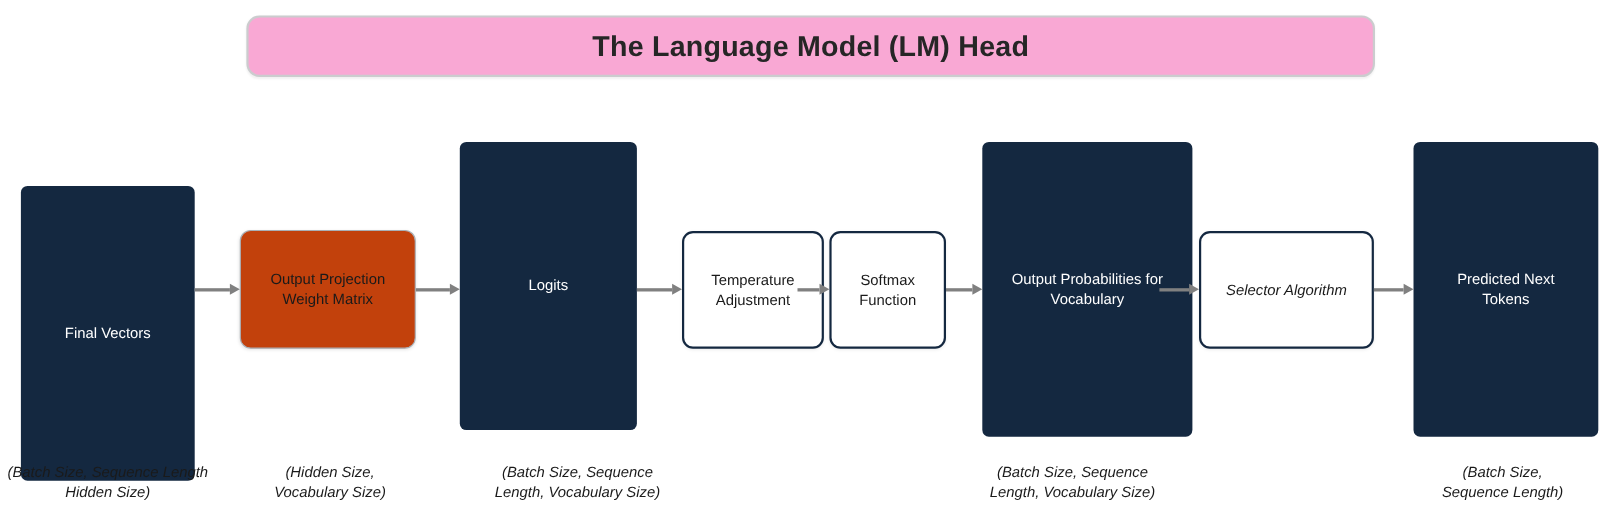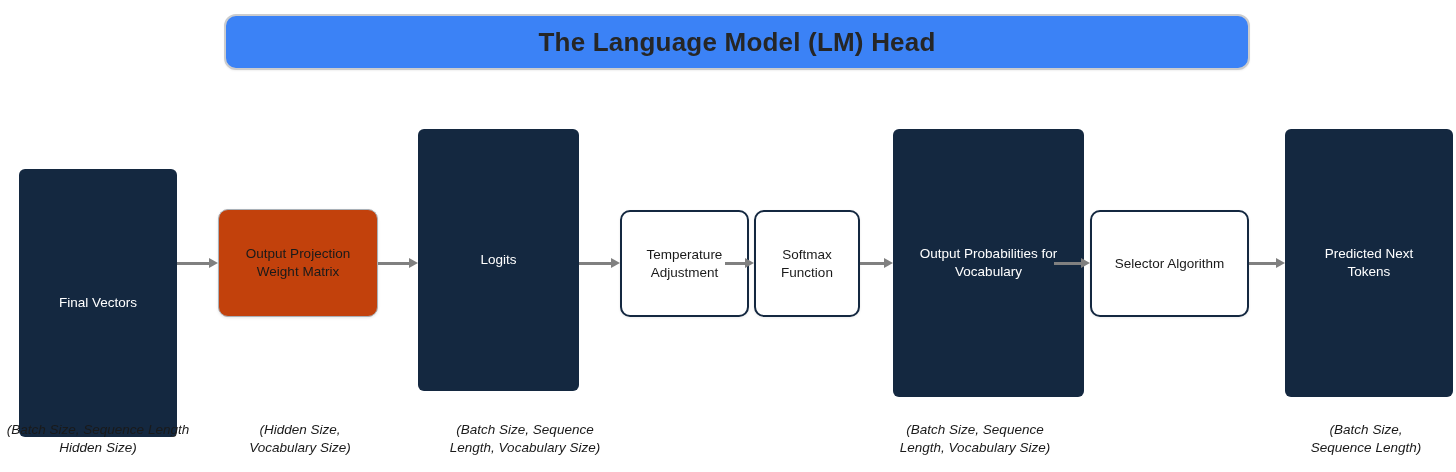--- a/index.html
+++ b/index.html
@@ -15,21 +15,21 @@
     background: #ffffff;
     overflow: hidden;
   }
   
   .title-box {
     position: absolute;
     left: 224px;
     top: 14px;
     width: 1022px;
     height: 52px;
-    background: #3b82f6;
+    background: #f9a8d4;
     border: 2px solid #cbccce;
     border-radius: 12px;
     box-shadow: 0 1px 2px rgba(0,0,0,0.06);
     display: flex;
     align-items: center;
     justify-content: center;
   }
   .title-text {
     font-size: 26px;
     font-weight: 700;
@@ -69,21 +69,21 @@
   }
   .node .node-label { padding: 4px 6px; }
 
   
   #node-0 { left: 19px;   top: 129px; width: 158px; height: 268px; margin-top: 40px; }
   #node-1 { left: 218px;  top: 209px; width: 160px; height: 108px; }
   #node-2 { left: 418px;  top: 129px; width: 161px; height: 262px; }
   #node-3 { left: 620px;  top: 210px; width: 129px; height: 107px; }
   #node-4 { left: 754px;  top: 210px; width: 106px; height: 107px; }
   #node-5 { left: 893px;  top: 129px; width: 191px; height: 268px; }
-  #node-6 { left: 1090px; top: 210px; width: 159px; height: 107px; }
+  #node-6 { left: 1090px; top: 210px; width: 159px; height: 107px; font-style: italic; }
   #node-7 { left: 1285px; top: 129px; width: 168px; height: 268px; }
 
   
   .arrow {
     position: absolute;
     top: 262px;
     height: 2.5px;
     background: #808080;
   }
   .arrow::after {

